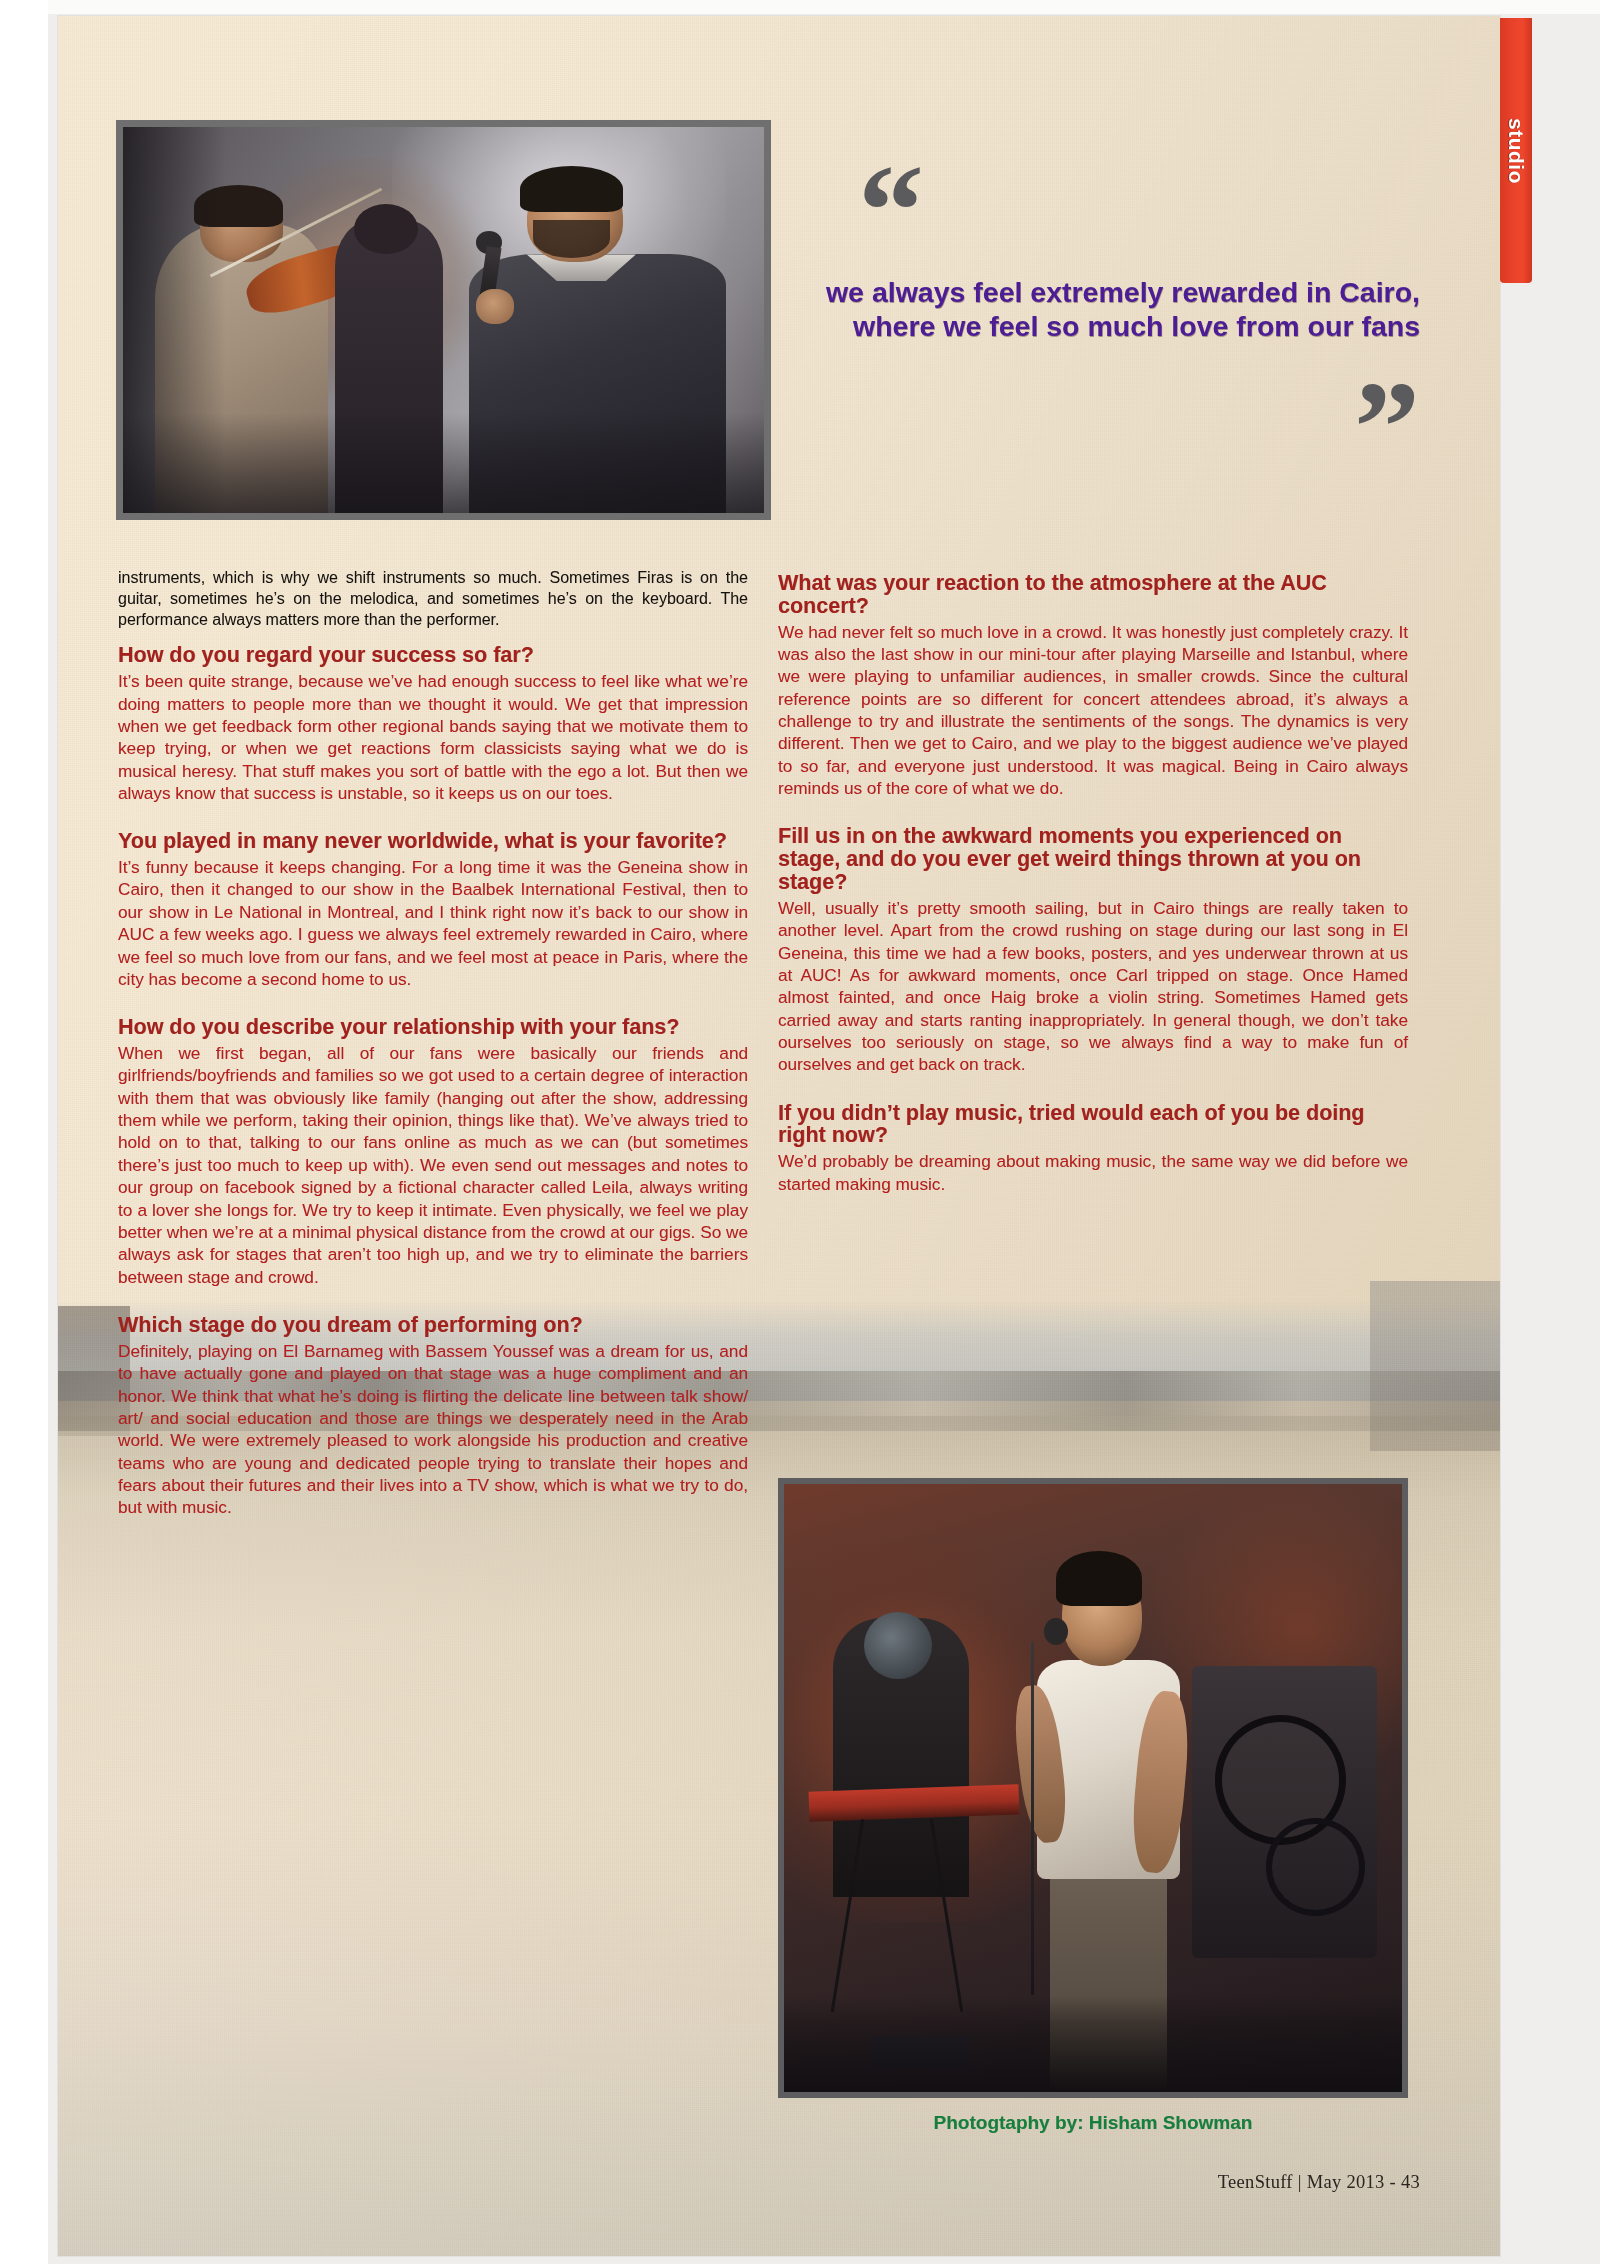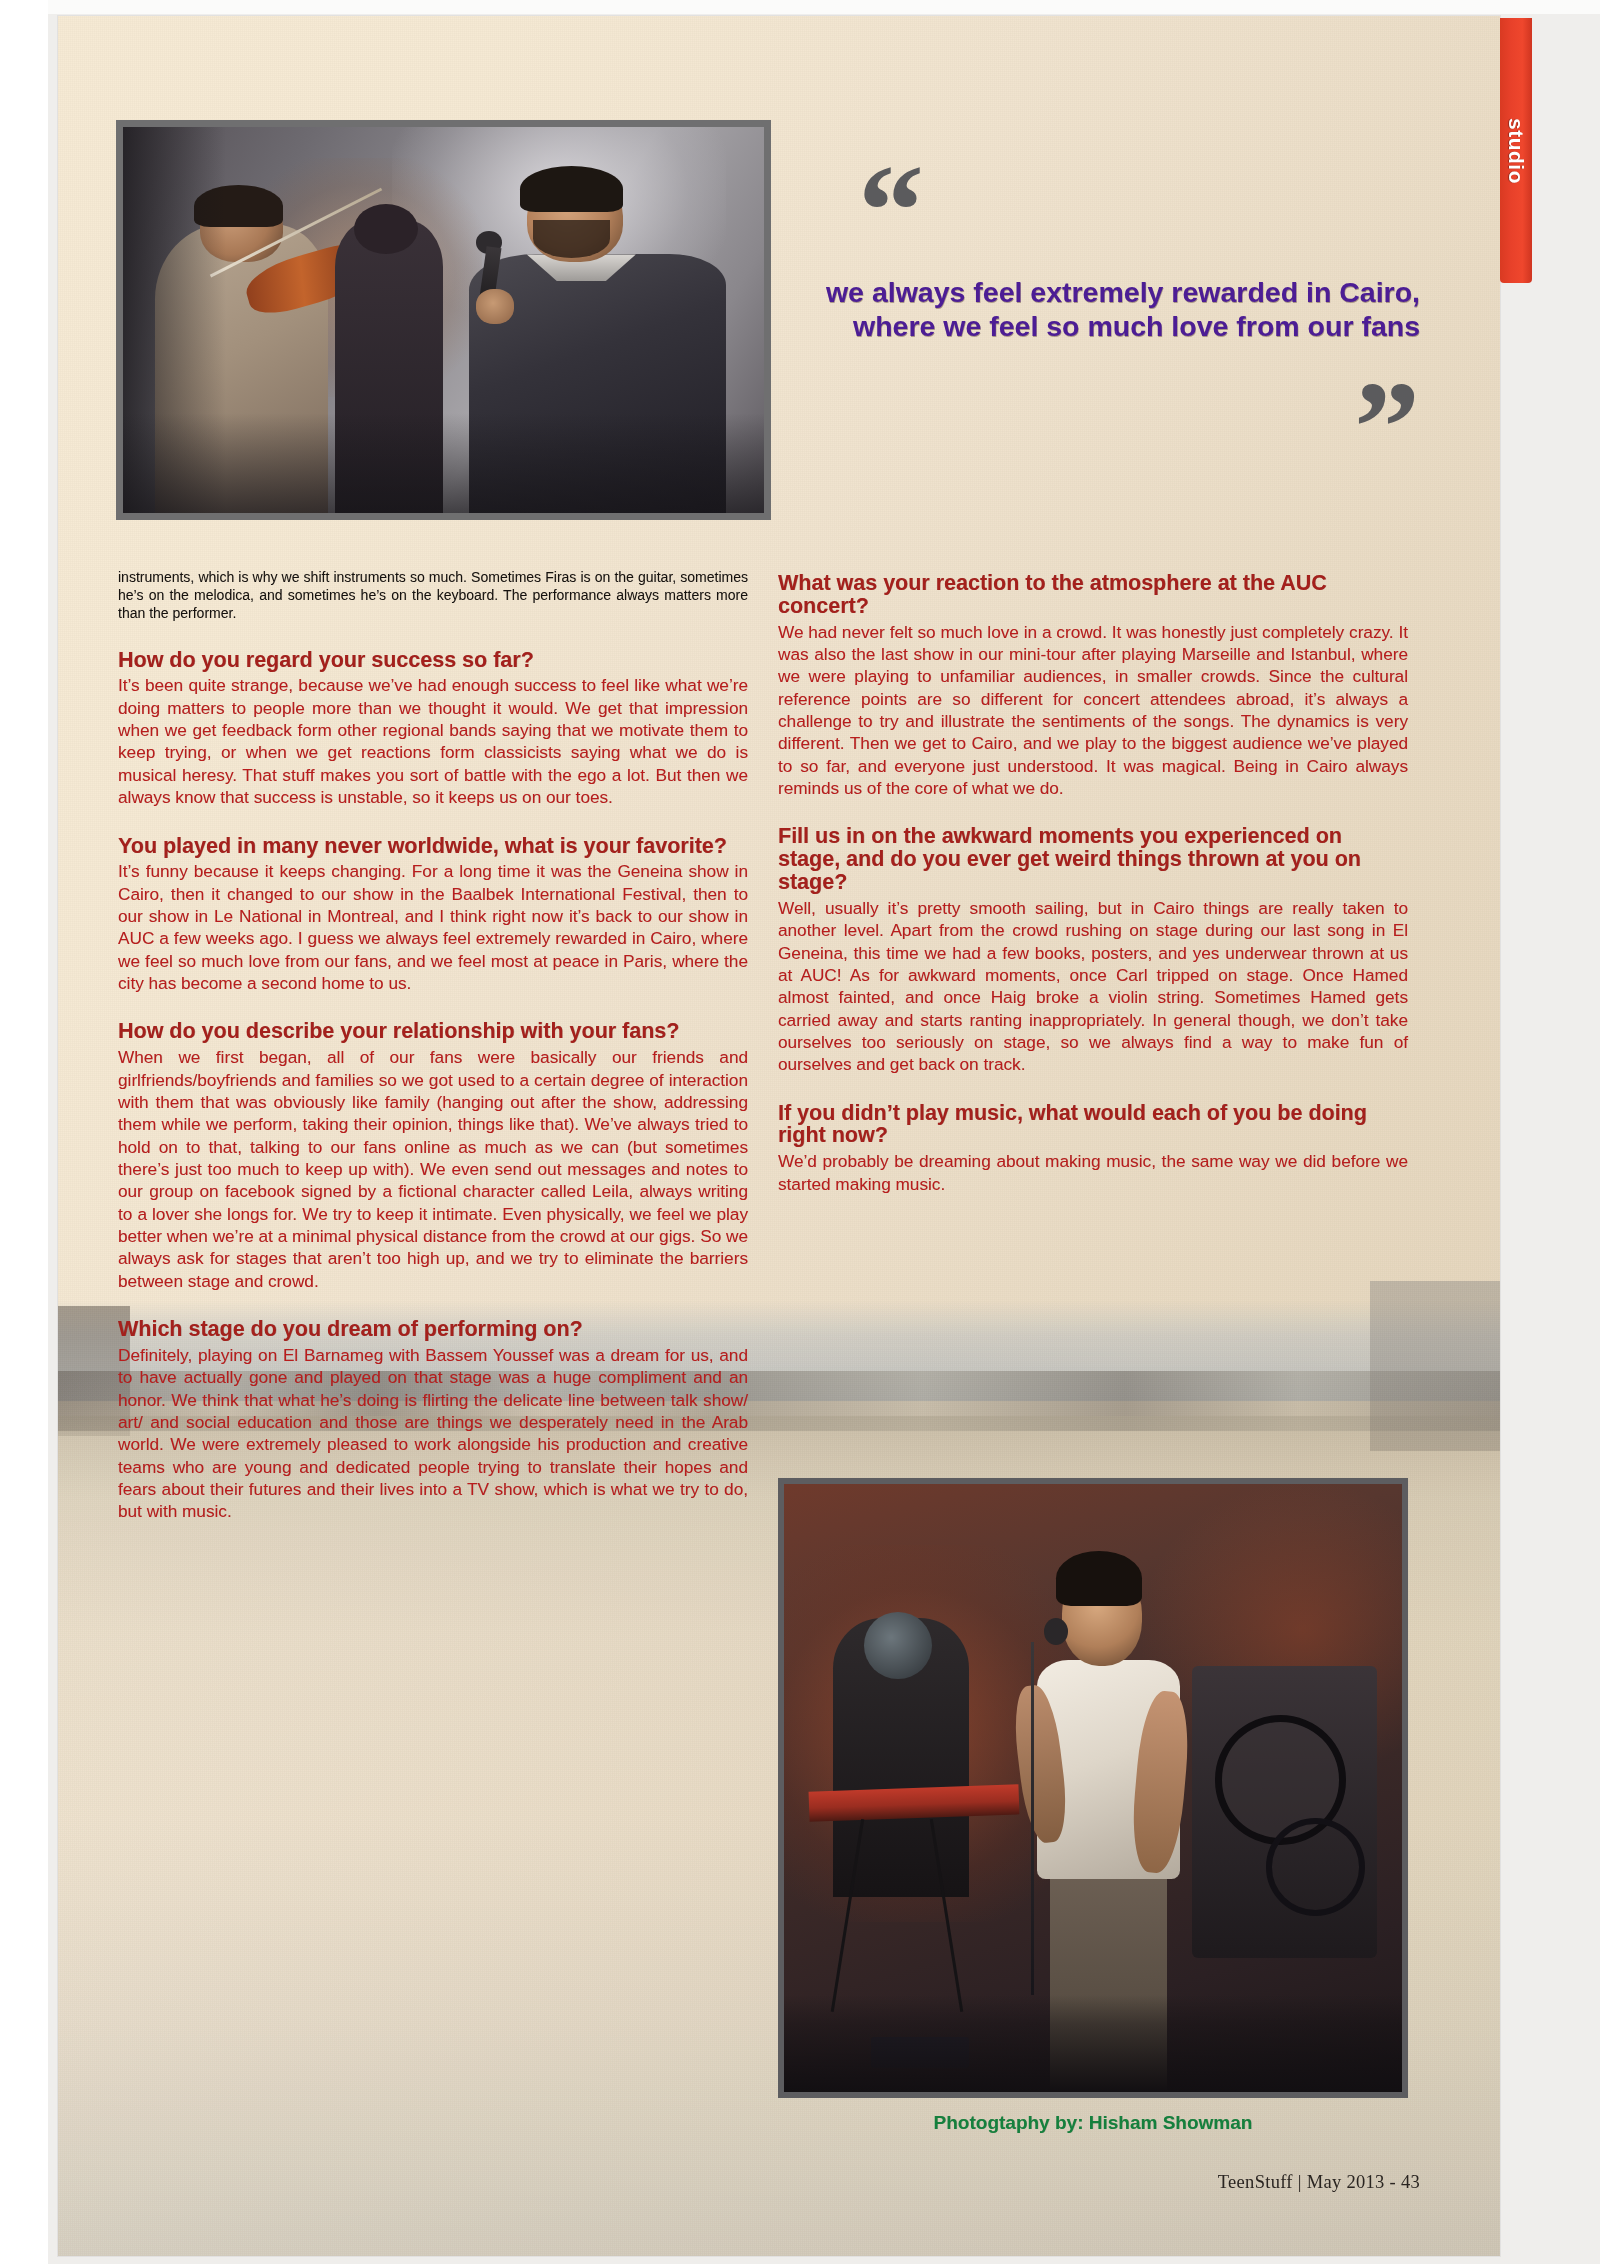--- a/index.html
+++ b/index.html
@@ -303,23 +303,23 @@
   .a-body {
     color: #b91c1c;
     font-size: 17.2px;
     line-height: 1.30;
     margin: 0;
     text-align: justify;
     text-shadow: 0.3px 0.3px 0 rgba(0,0,0,0.18);
   }
   .intro-para {
     color: #15110e;
-    font-size: 14px;
+    font-size: 16px;
     line-height: 1.30;
-    margin: 0 0 26px 0;
+    margin: 0 0 14px 0;
     text-align: justify;
     text-shadow: 0.3px 0.3px 0 rgba(0,0,0,0.18);
   }
 
   
   .photo-bottom {
     position: absolute;
     left: 778px;
     top: 1478px;
     width: 630px;
@@ -537,21 +537,21 @@
       <h2 class="q-head">What was your reaction to the atmosphere at the AUC concert?</h2>
       <p class="a-body">We had never felt so much love in a crowd. It was honestly just completely crazy. It was also the last show in our mini-tour after playing Marseille and Istanbul, where we were playing to unfamiliar audiences, in smaller crowds. Since the cultural reference points are so different for concert attendees abroad, it’s always a challenge to try and illustrate the sentiments of the songs. The dynamics is very different. Then we get to Cairo, and we play to the biggest audience we’ve played to so far, and everyone just understood. It was magical. Being in Cairo always reminds us of the core of what we do.</p>
     </div>
 
     <div class="qa">
       <h2 class="q-head">Fill us in on the awkward moments you experienced on stage, and do you ever get weird things thrown at you on stage?</h2>
       <p class="a-body">Well, usually it’s pretty smooth sailing, but in Cairo things are really taken to another level. Apart from the crowd rushing on stage during our last song in El Geneina, this time we had a few books, posters, and yes underwear thrown at us at AUC! As for awkward moments, once Carl tripped on stage. Once Hamed almost fainted, and once Haig broke a violin string. Sometimes Hamed gets carried away and starts ranting inappropriately. In general though, we don’t take ourselves too seriously on stage, so we always find a way to make fun of ourselves and get back on track.</p>
     </div>
 
     <div class="qa">
-      <h2 class="q-head">If you didn’t play music, what would each of you be doing right now?</h2>
+      <h2 class="q-head">If you didn’t play music, tried would each of you be doing right now?</h2>
       <p class="a-body">We’d probably be dreaming about making music, the same way we did before we started making music.</p>
     </div>
 
   </div>
 
   <div class="photo-bottom">
     <div class="pb-bg"></div>
     <div class="pb-glow"></div>
     <div class="pb-glow2"></div>
     <div class="pb-rig"></div>

